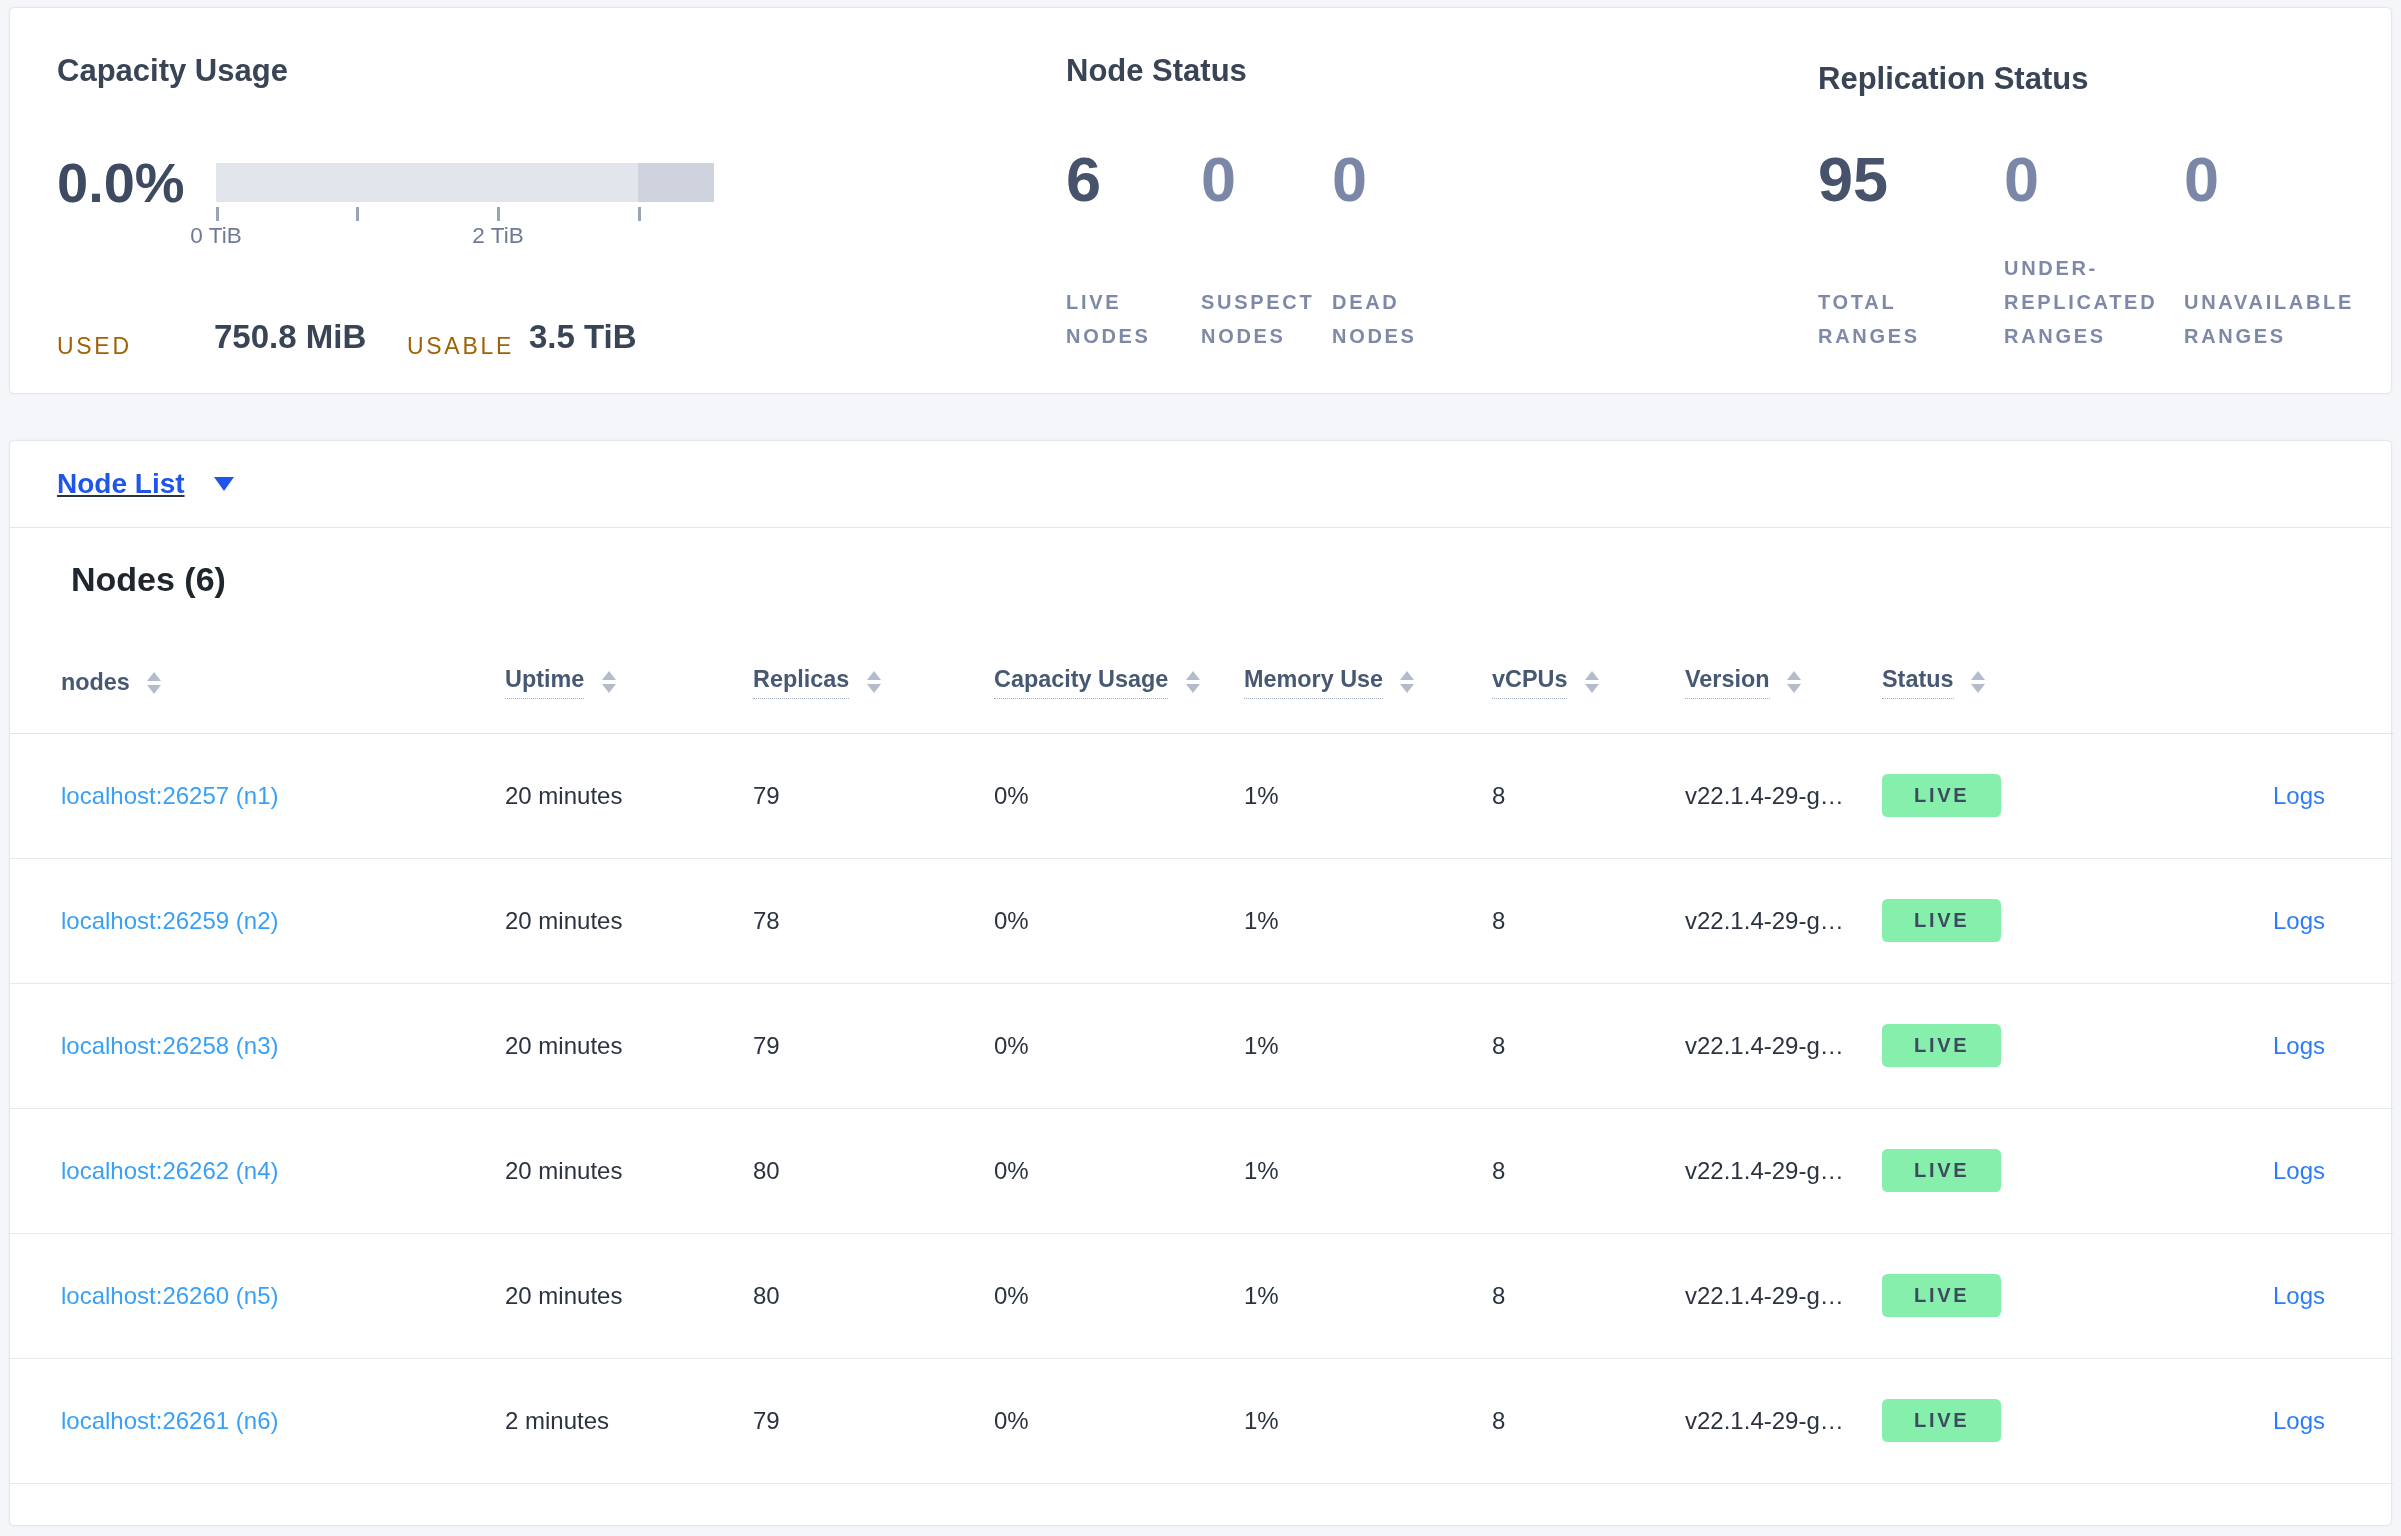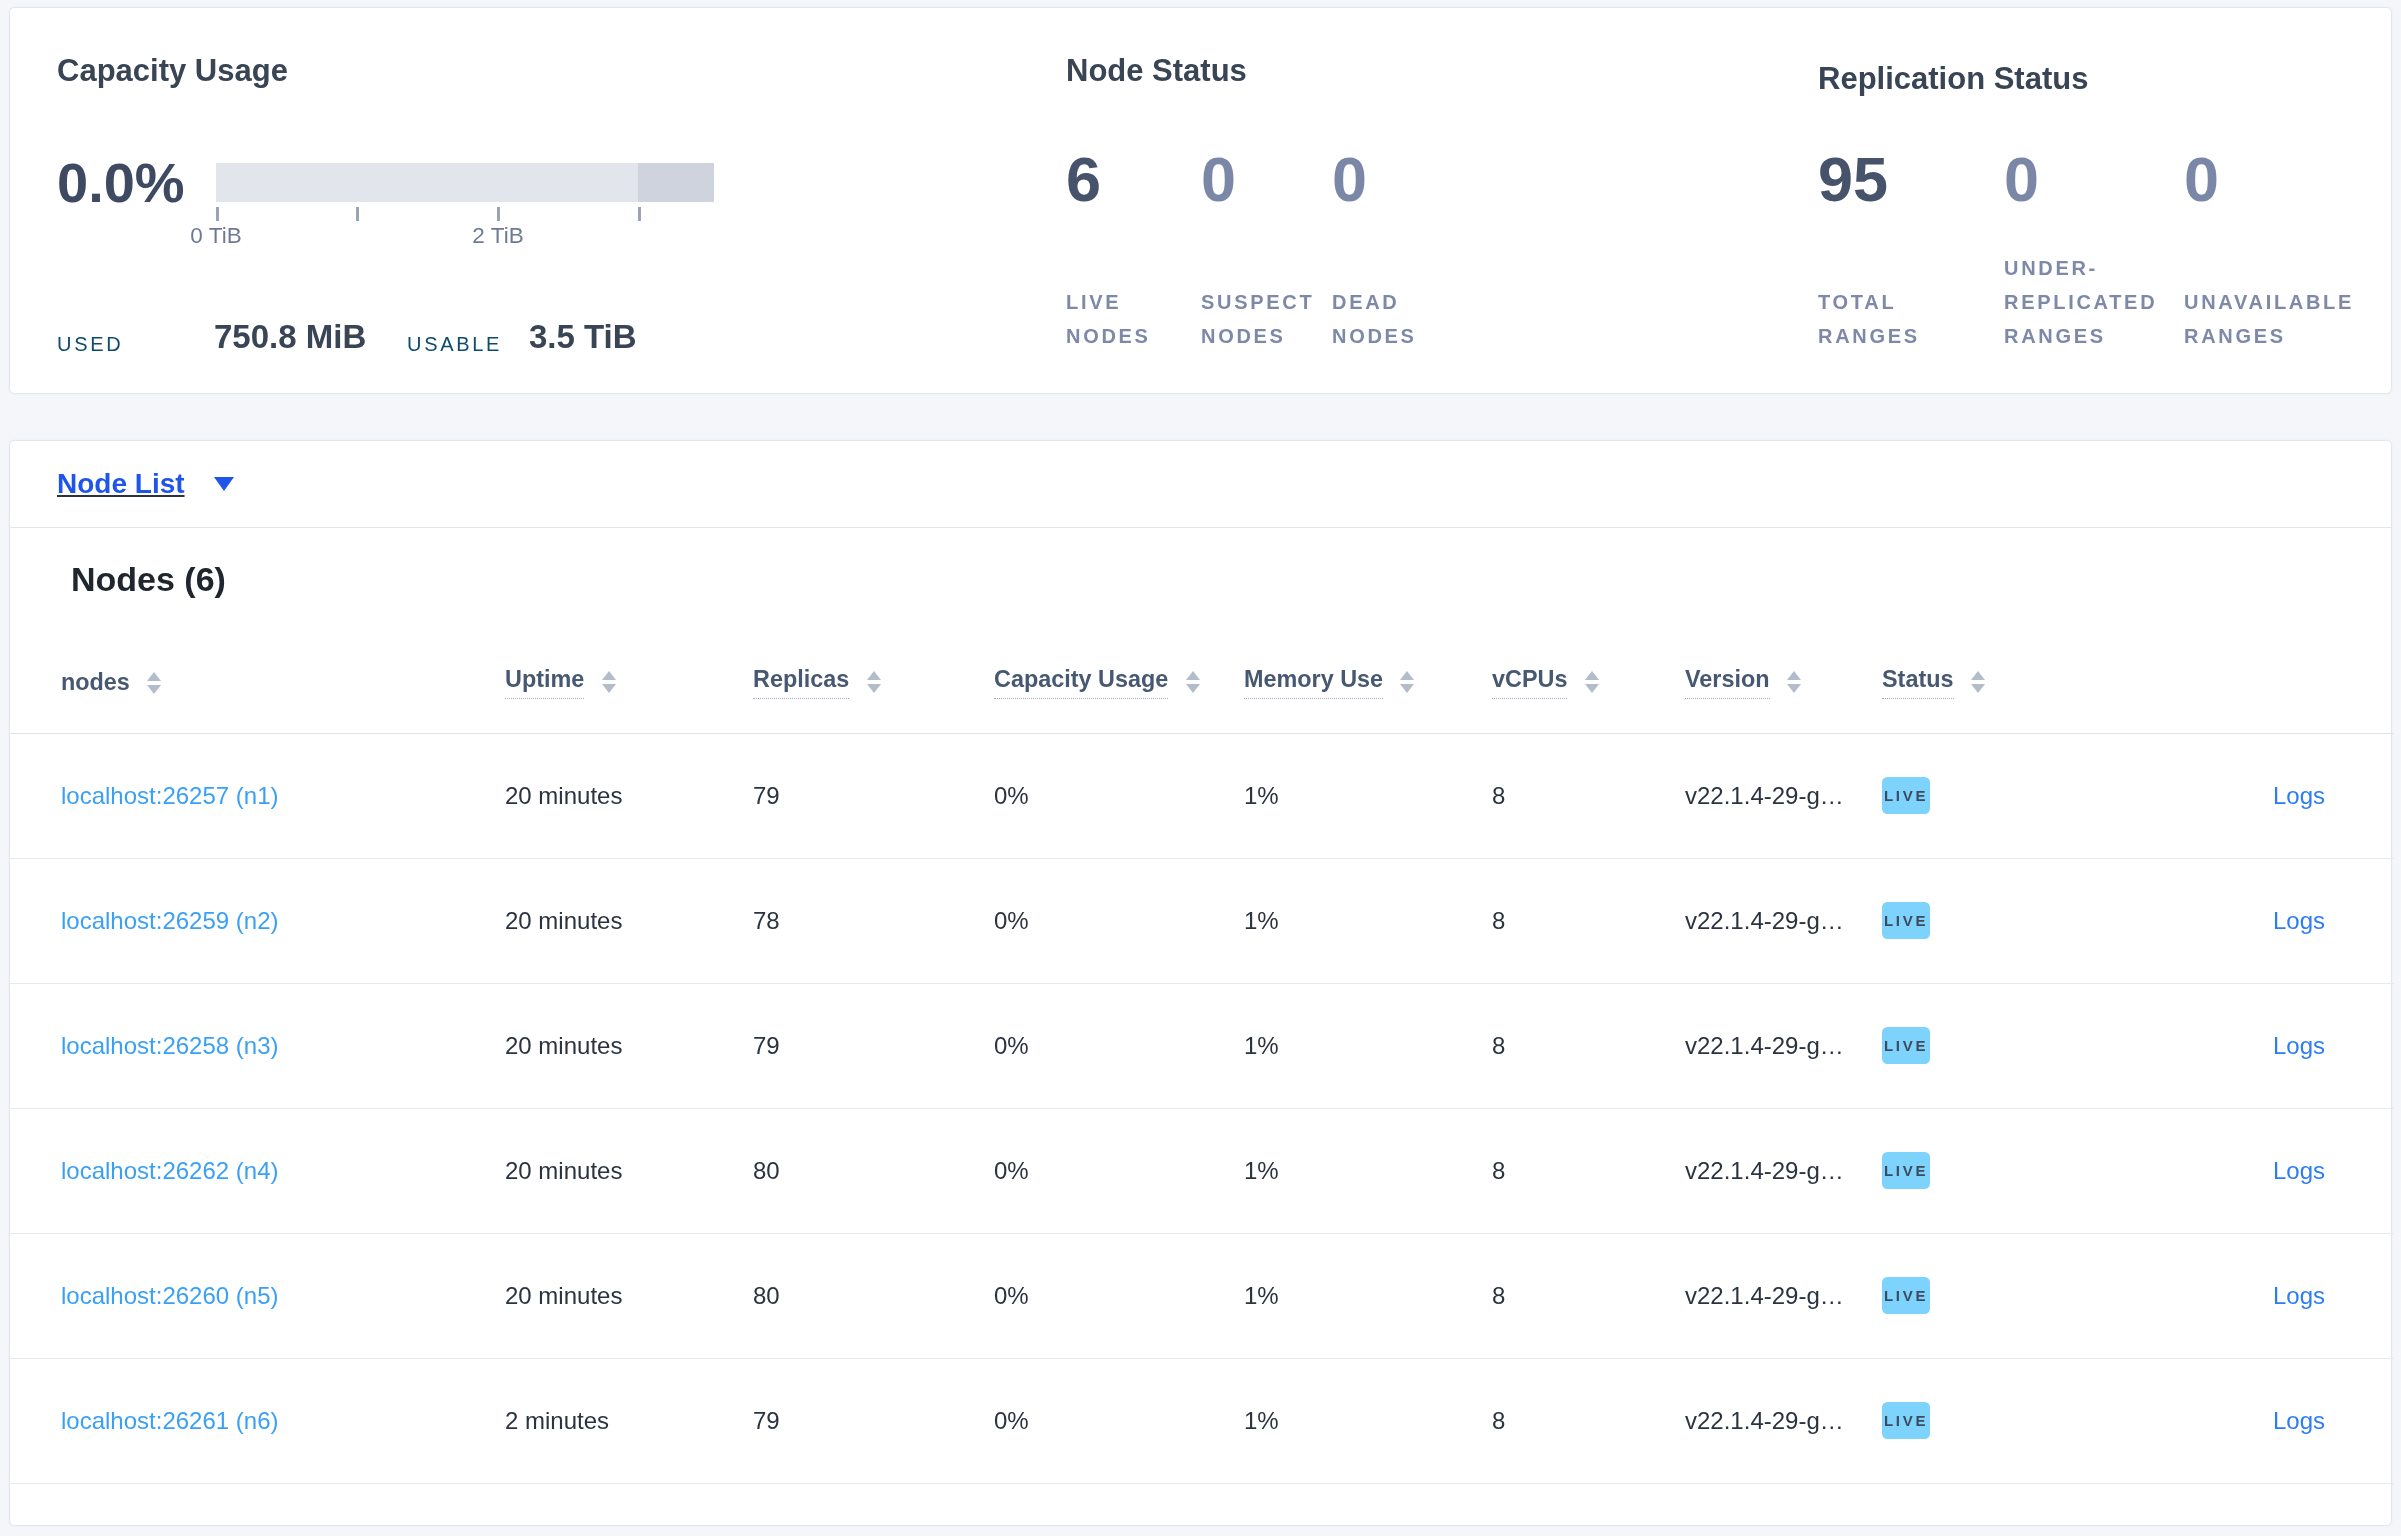--- a/index.html
+++ b/index.html
@@ -23,21 +23,21 @@
 
   .card-title { position:absolute; font-size:31px; font-weight:600; color:#394455; }
 
   
   .cap-percent { position:absolute; left:47px; top:142px; font-size:56px; font-weight:700; color:#3e4a61; }
   .cap-bar { position:absolute; left:206px; top:155px; width:498px; height:39px; background:#e3e5ed; }
   .cap-bar-seg { position:absolute; right:0; top:0; width:15.2%; height:100%; background:#cfd3de; }
   .cap-axis { position:absolute; left:206px; top:199px; width:498px; height:14.4px; }
   .cap-tick { position:absolute; top:0; width:2.7px; height:13.5px; background:#9aa4b6; }
   .cap-tick-label { position:absolute; top:215px; transform:translateX(-50%); font-size:22.5px; color:#6e7a95; white-space:nowrap; }
-  .kv-label { position:absolute; font-size:20px; letter-spacing:2.7px; color:#0c4a6e; font-weight:500; }
+  .kv-label { position:absolute; font-size:23px; letter-spacing:2.7px; color:#a16207; font-weight:500; }
   .kv-value { position:absolute; font-size:33px; font-weight:600; color:#394455; white-space:nowrap; }
 
   
   .stat-num { position:absolute; top:135px; font-size:63px; font-weight:600; color:#7b87a6; }
   .stat-num.em { color:#46536b; }
   .stat-label { position:absolute; bottom:40px; font-size:20px; letter-spacing:2.7px; line-height:1.7; color:#7e89a8; font-weight:700; }
 
   
   .node-list-bar {
     height:87px; border-bottom:0.9px solid #e2e6ed;
@@ -55,23 +55,23 @@
   th:first-child, td:first-child { padding-left:51px; }
   th:last-child, td:last-child { text-align:right; padding-right:69px; }
   .hdr-label { display:inline-block; vertical-align:middle; }
   .hdr-label.dotted { border-bottom:1.8px dotted #a3adc0; padding-bottom:5.4px; }
   .sort { display:inline-flex; flex-direction:column; gap:3.6px; margin-left:10.8px; vertical-align:middle; }
   .sort .up   { width:0; height:0; border-left:7.2px solid transparent; border-right:7.2px solid transparent; border-bottom:9px solid #b3bccb; }
   .sort .down { width:0; height:0; border-left:7.2px solid transparent; border-right:7.2px solid transparent; border-top:9px solid #b3bccb; }
   a.node-link { color:#3aa0f5; text-decoration:none; cursor:pointer; }
   a.logs-link { color:#2d7cf7; text-decoration:none; cursor:pointer; }
   .live-badge {
-    display:inline-block; background:#7dd3fc; color:#3e4a5e;
-    font-size:15px; font-weight:700; letter-spacing:2.7px;
-    padding:10px 2px; border-radius:5.4px;
+    display:inline-block; background:#86efac; color:#3e4a5e;
+    font-size:20px; font-weight:700; letter-spacing:2.7px;
+    padding:10px 32px; border-radius:5.4px;
   }
 </style>
 </head>
 <body>
 
 <div class="panel" id="summary-panel">
 
   <div>
     <div class="card-title" style="left:47px; top:45px;">Capacity Usage</div>
     <div class="cap-percent">0.0%</div>

